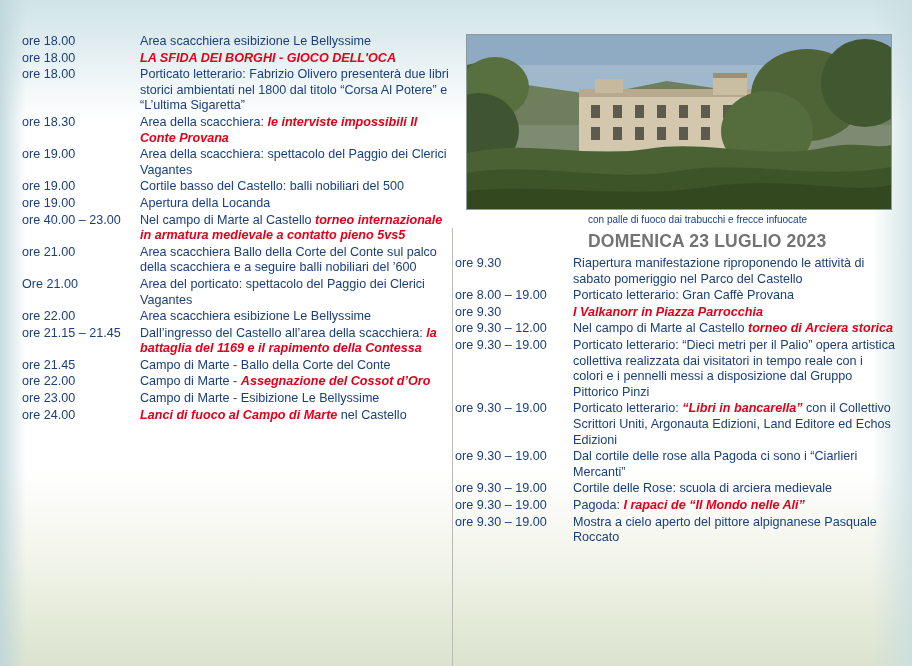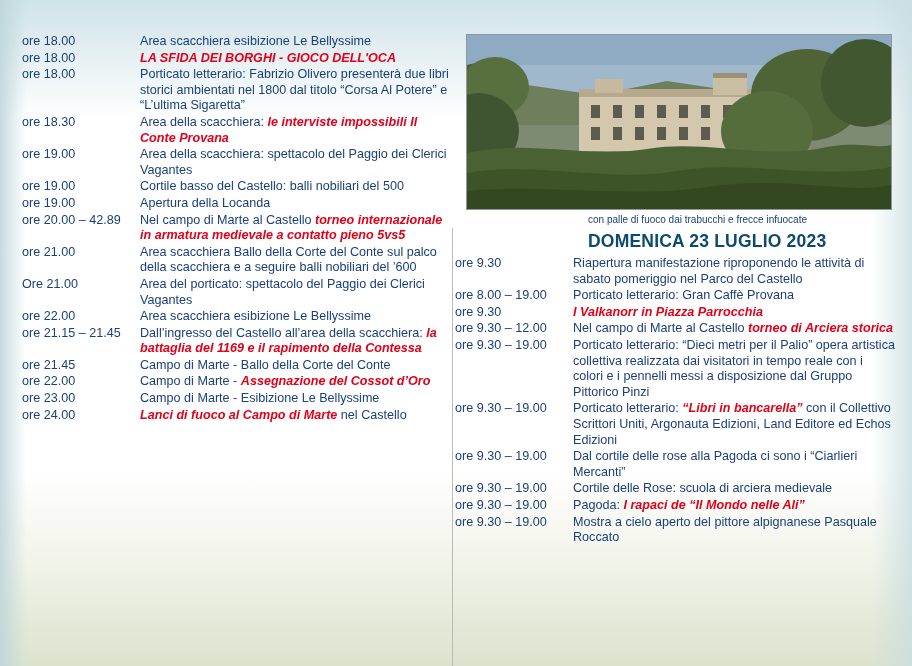--- a/index.html
+++ b/index.html
@@ -97,21 +97,21 @@
     line-height: 15px;
     color: #1a3f7a;
     width: 305px;
   }
   .day-title {
     position: absolute;
     left: 588px;
     top: 231px;
     font-size: 17.5px;
     font-weight: bold;
-    color: #0c4a6e;
+    color: #737373;
     letter-spacing: .2px;
   }
   .right-sched {
     position: absolute;
     left: 455px;
     top: 256px;
     width: 440px;
   }
   .left-sched {
     position: absolute;
@@ -152,21 +152,21 @@
           </tr>
           <tr>
             <td class="time">ore 19.00</td>
             <td class="desc"><span class="blue">Cortile basso del Castello: balli nobiliari del 500</span></td>
           </tr>
           <tr>
             <td class="time">ore 19.00</td>
             <td class="desc"><span class="blue">Apertura della Locanda</span></td>
           </tr>
           <tr>
-            <td class="time">ore 20.00 – 42.89</td>
+            <td class="time">ore 40.00 – 23.00</td>
             <td class="desc"><span class="blue">Nel campo di Marte al Castello </span><span class="red">torneo internazionale in armatura medievale a contatto pieno 5vs5</span></td>
           </tr>
           <tr>
             <td class="time">ore 21.00</td>
             <td class="desc"><span class="blue">Area scacchiera Ballo della Corte del Conte sul palco della scacchiera e a seguire balli nobiliari del ’600</span></td>
           </tr>
           <tr>
             <td class="time">Ore 21.00</td>
             <td class="desc"><span class="blue">Area del porticato: spettacolo del Paggio dei Clerici Vagantes</span></td>
           </tr>

